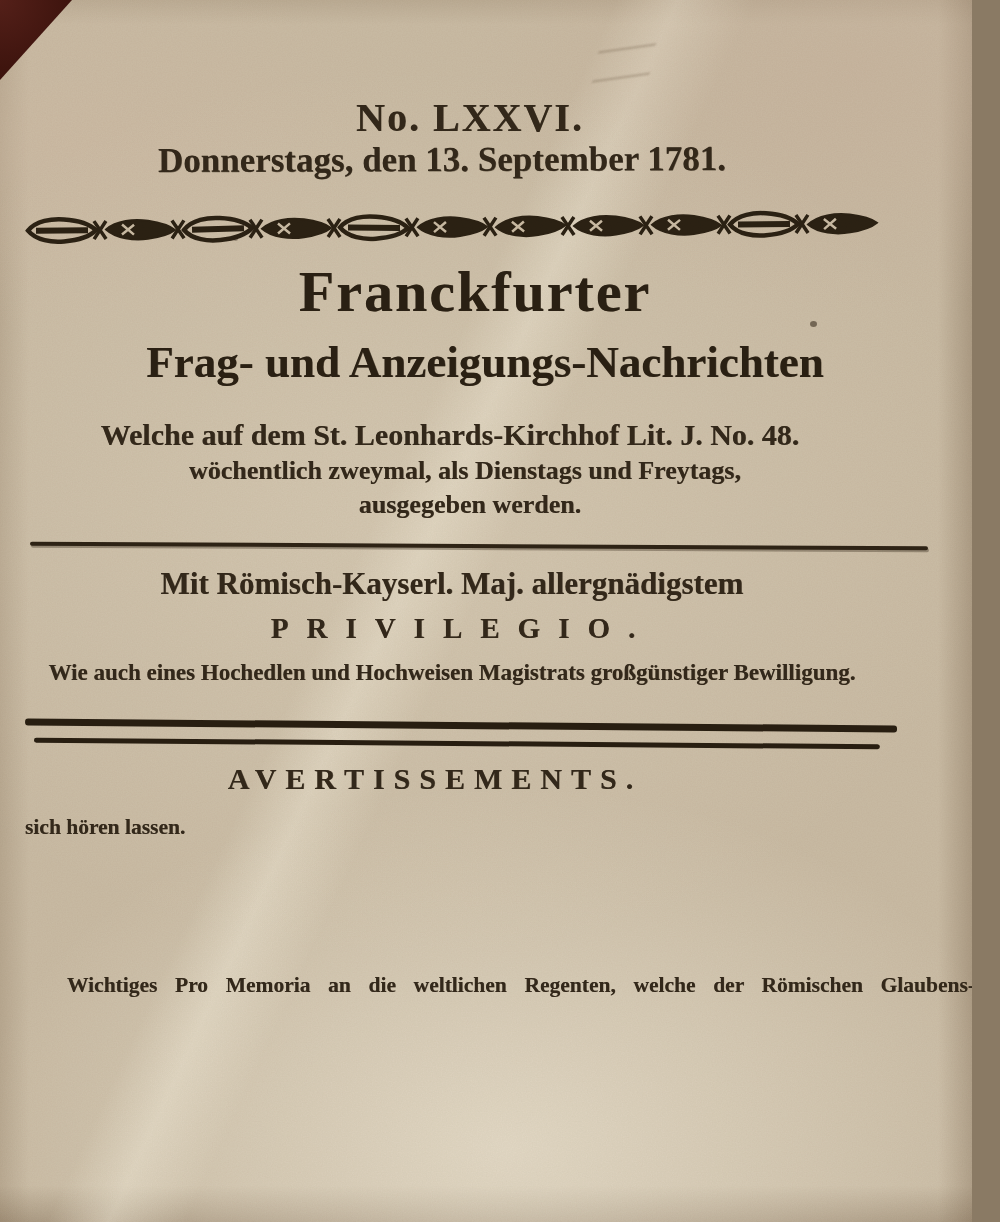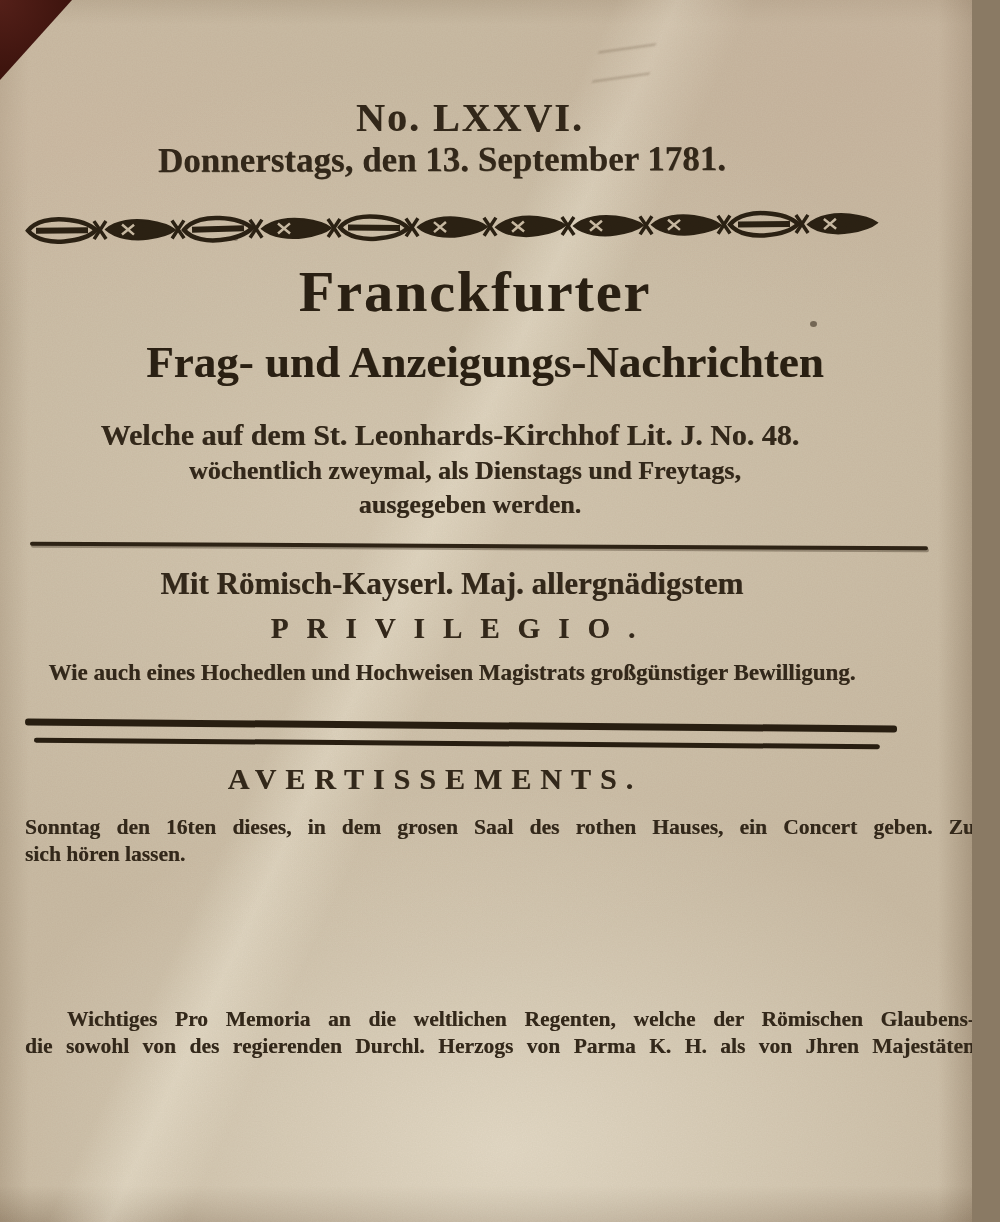--- a/index.html
+++ b/index.html
@@ -37,21 +37,21 @@
   .priv2{top:612px;font-size:29px;letter-spacing:18px;transform:translateX(-38px);}
   .priv3{top:660px;font-size:23px;transform:translateX(-48px);}
   .rules2{position:absolute;top:722px;left:25px;width:872px;transform:rotate(.45deg);}
   .rules2 .r{width:100%;background:#281e11;border-radius:3px;}
   .rules2 .ra{height:7px;}
   .rules2 .rb{height:5px;margin-top:12px;width:97%;margin-left:1%;}
   .heading{top:762px;font-size:30px;letter-spacing:9px;transform:translateX(-65px);}
   .para{position:absolute;left:25px;width:950px;font-size:21.5px;font-weight:700;
         text-shadow:0.3px 0.3px 0.5px rgba(42,30,14,.5);}
   .para1{top:814px;}
-  .para2{top:972px;margin-top:34px;}
+  .para2{top:972px;}
   .bl{height:27.2px;line-height:27.2px;text-align:justify;text-align-last:justify;white-space:normal;}
   .bl.first{padding-left:42px;}
   .bl.last{text-align-last:left;}
   .corner{position:absolute;top:0;left:0;width:72px;height:80px;
           background:radial-gradient(circle at 0 0,#552019,#3d130d 70%);
           clip-path:polygon(0 0,100% 0,0 100%);}
   .speck{position:absolute;background:rgba(48,34,20,.55);border-radius:50%;}
   .sp1{top:321px;left:810px;width:7px;height:6px;}
   .sp2{top:237px;left:233px;width:5px;height:4px;opacity:.6;}
   .smudge{position:absolute;top:48px;left:595px;width:58px;height:26px;opacity:.35;
@@ -116,27 +116,25 @@
   <div class="txt fraktur priv3">Wie auch eines Hochedlen und Hochweisen Magistrats großgünstiger Bewilligung.</div>
 
   <div class="rules2">
     <div class="r ra"></div>
     <div class="r rb"></div>
   </div>
 
   <div class="txt roman heading">AVERTISSEMENTS.</div>
 
   <div class="para para1 fraktur">
-    <div class="bl">Sonntag den 16ten dieses, in dem grosen Saal des rothen Hauses, ein Concert geben.  Zu</div>
     <div class="bl last">sich hören lassen.</div>
   </div>
 
   <div class="para para2 fraktur">
     <div class="bl first">Wichtiges Pro Memoria an die weltlichen Regenten, welche der Römischen Glaubens-</div>
-    <div class="bl">die sowohl von des regierenden Durchl. Herzogs von Parma K. H. als von Jhren Majestäten</div>
   </div>
 
   <div class="corner"></div>
   <div class="speck sp1"></div>
   <div class="speck sp2"></div>
   <div class="smudge"></div>
 
   <svg class="grain" width="1000" height="1222">
     <filter id="g">
       <feTurbulence type="fractalNoise" baseFrequency="0.8" numOctaves="2" seed="7"></feTurbulence>

